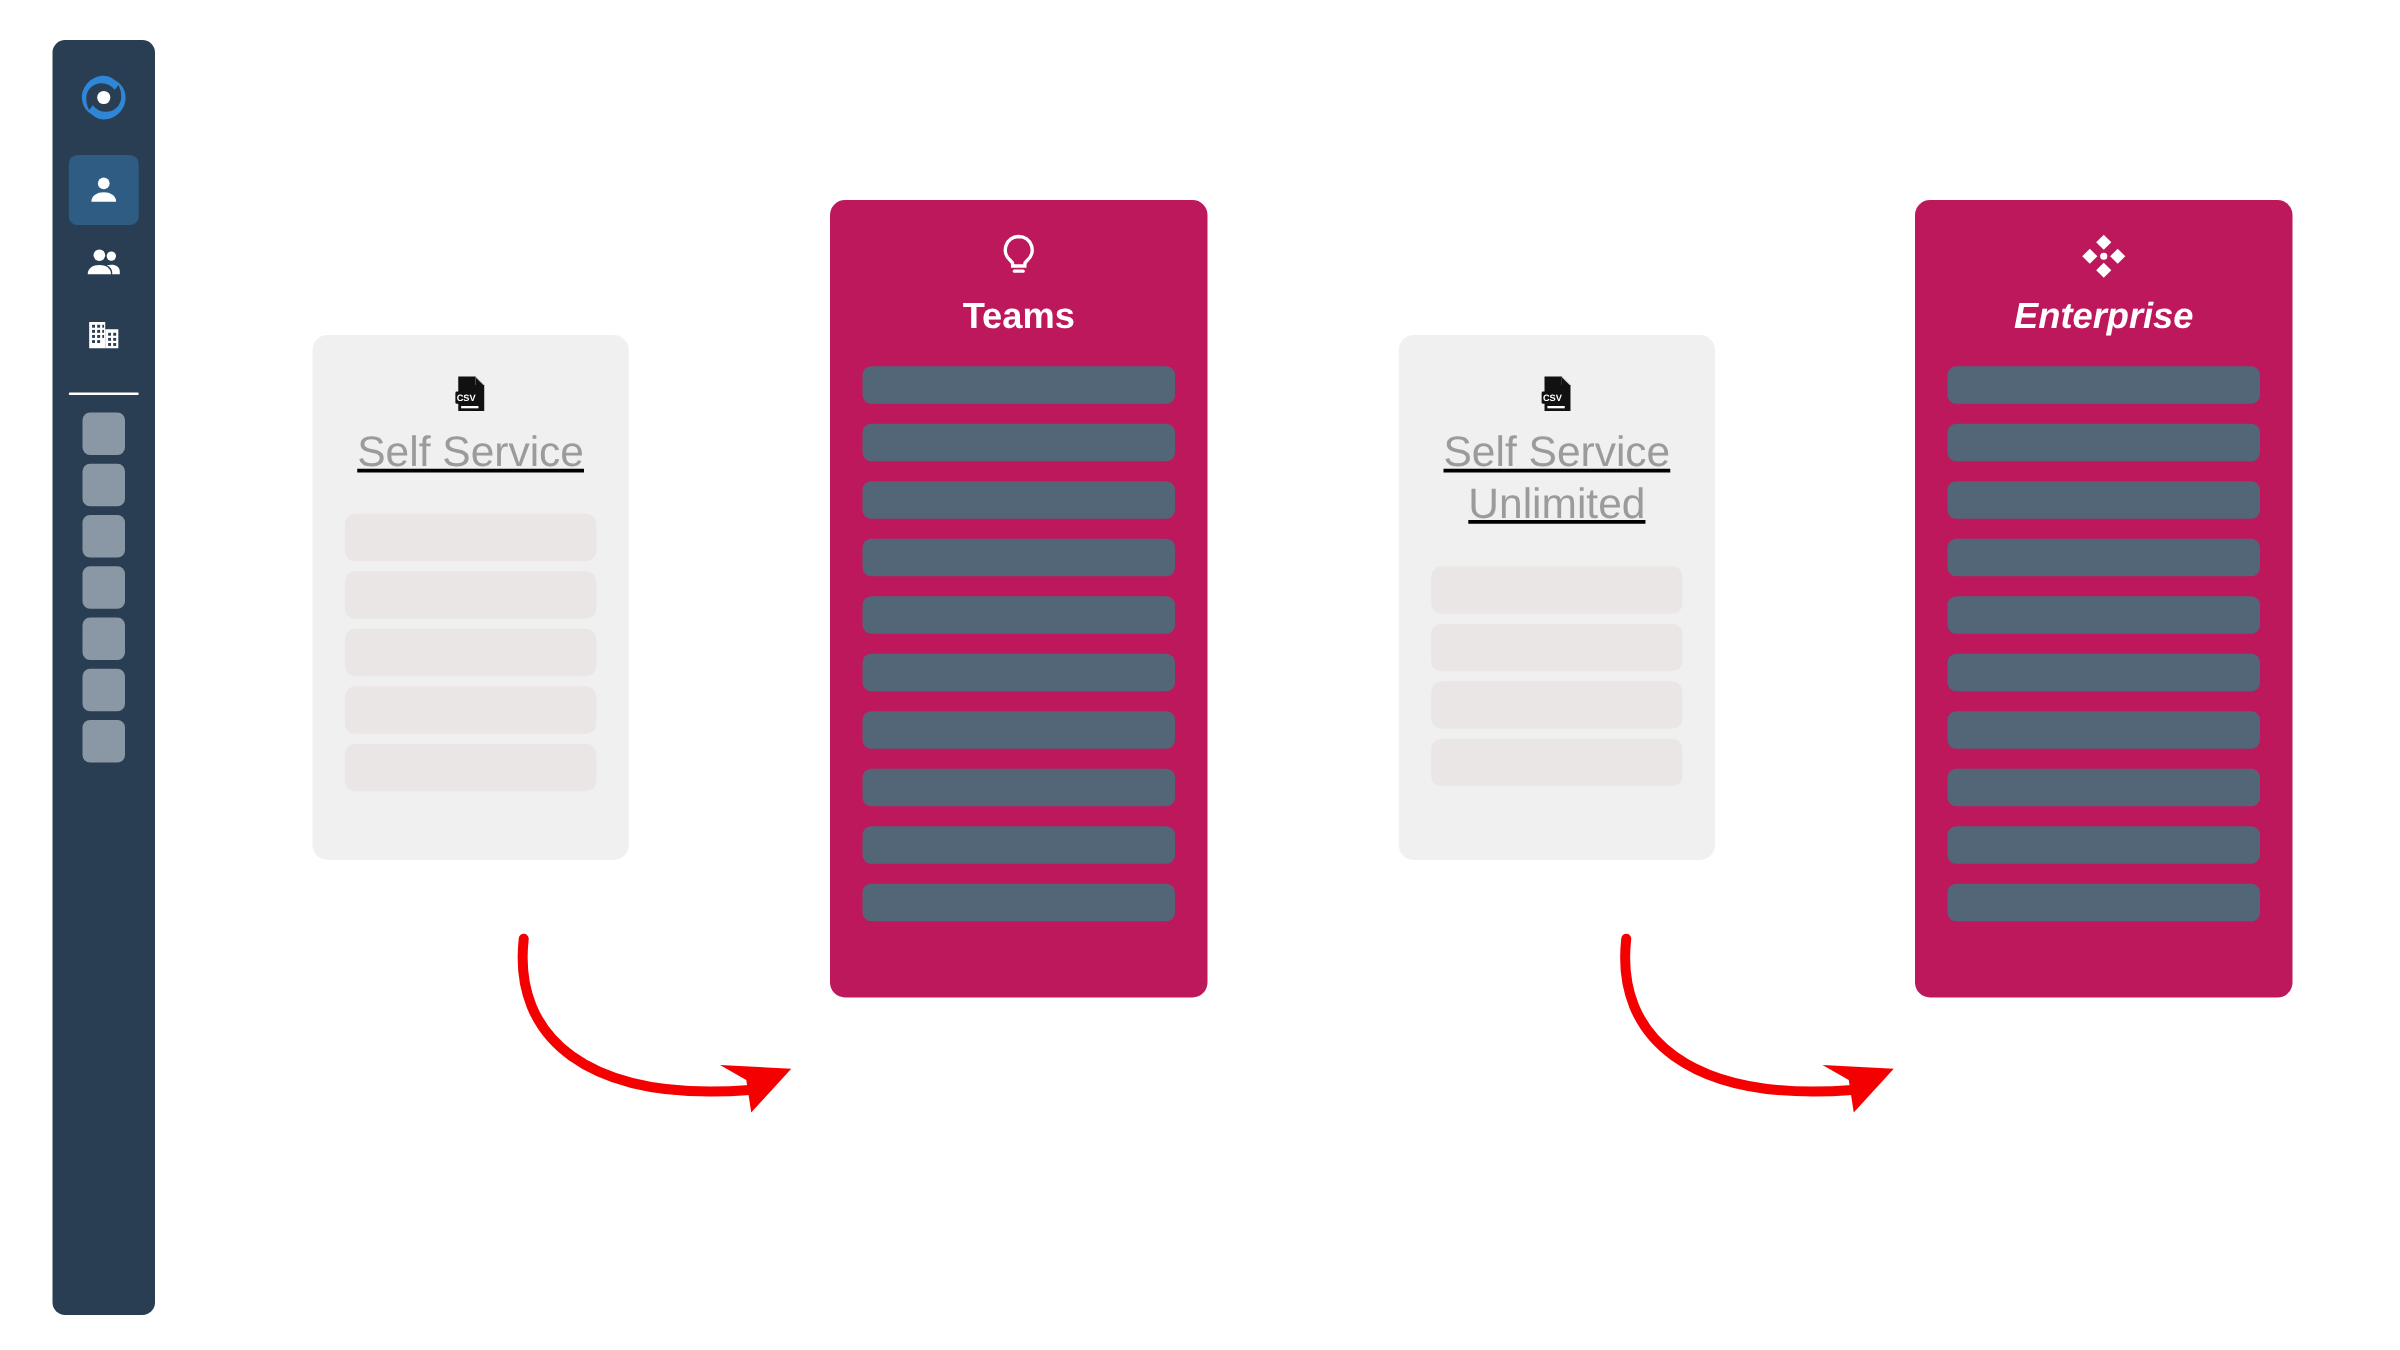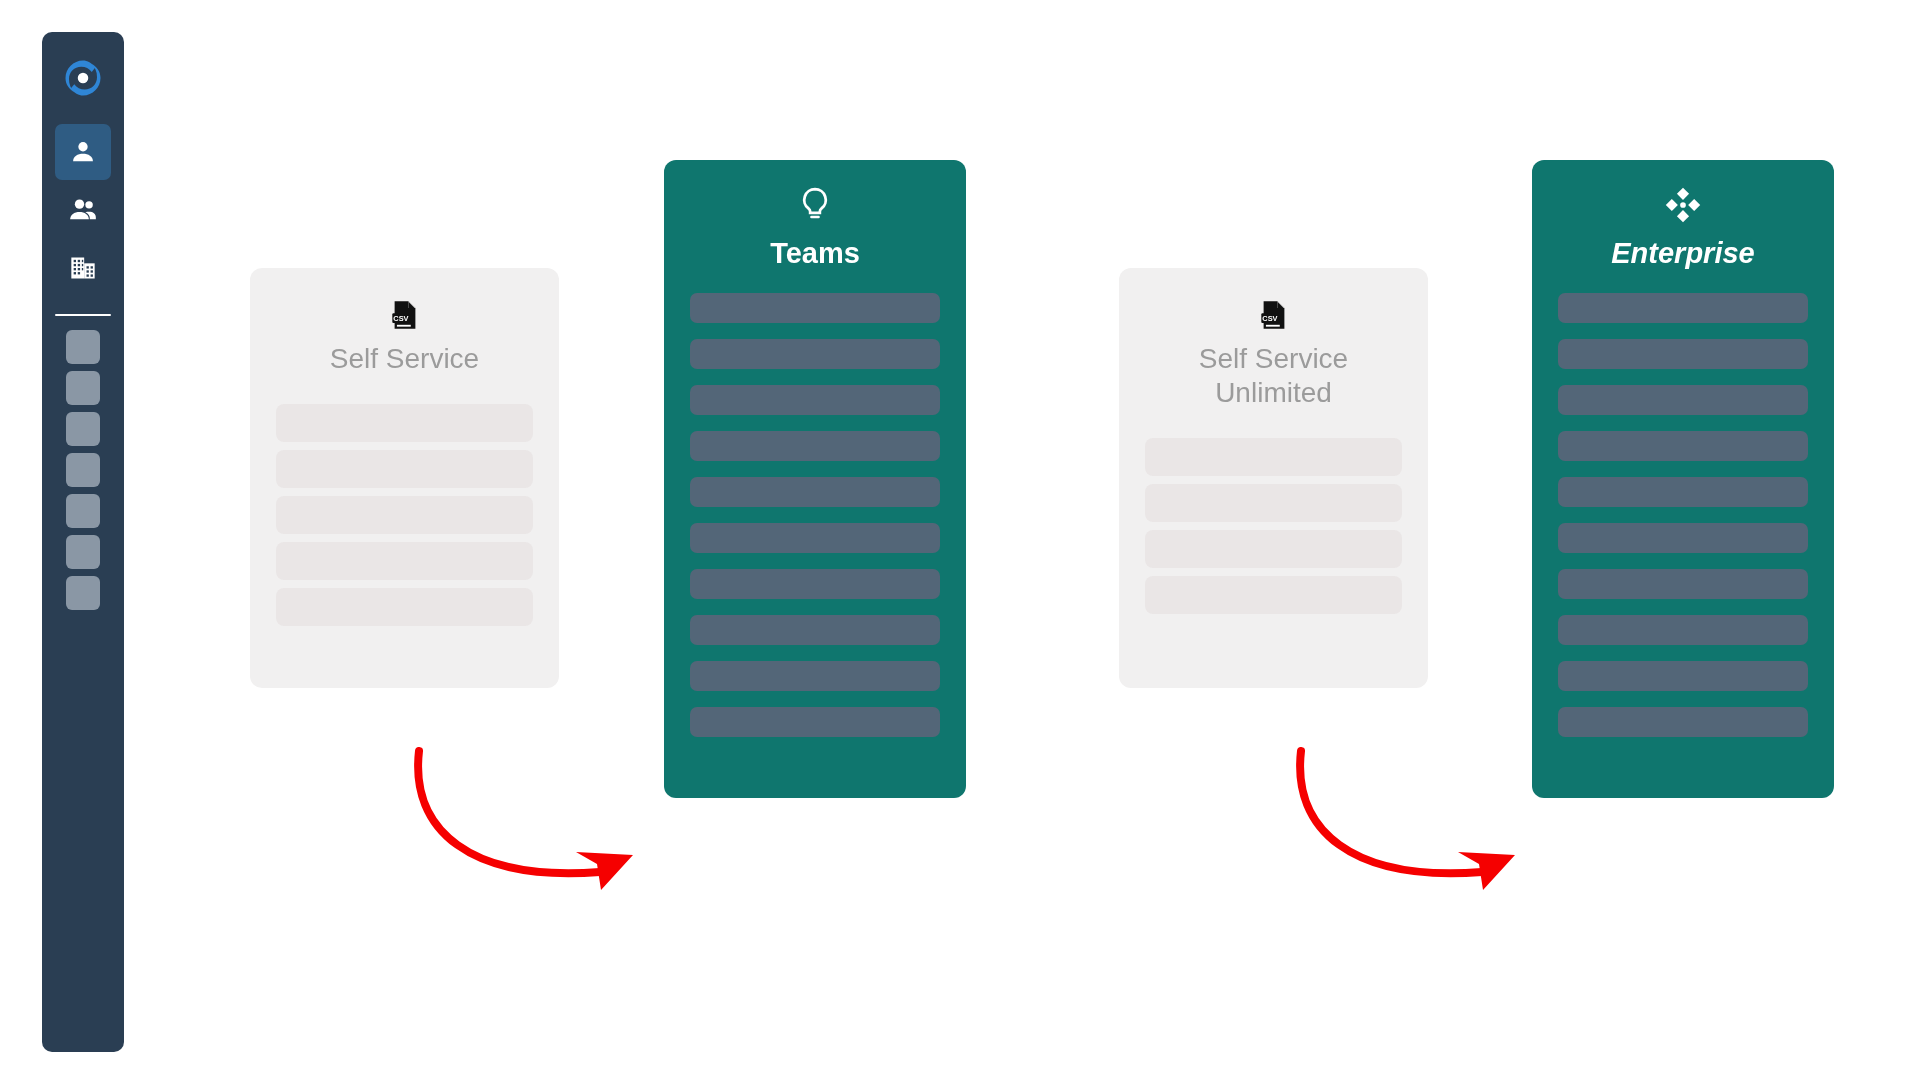--- a/index.html
+++ b/index.html
@@ -65,39 +65,40 @@
     margin-bottom: 7px;
   }
 
   
   .card {
     position: absolute;
     border-radius: 12px;
   }
   .card-light {
     background: #f1f0f0;
-    width: 309px;
+    width: 253px;
     padding: 32px 26px 0 26px;
+    text-decoration: underline;
   }
   .card-dark {
-    background: #0f766e;
+    background: #be185d;
     width: 302px;
     padding: 26px 26px 34px 26px;
   }
   .card-icon {
     display: flex;
     justify-content: center;
     margin-bottom: 12px;
   }
   .card-title {
     text-align: center;
     line-height: 1.22;
   }
   .card-light .card-title {
-    font-size: 28px;
+    font-size: 34px;
     color: #9b9b9b;
     font-weight: 400;
     margin-bottom: 28px;
   }
   .card-dark .card-title {
     font-size: 29px;
     color: #ffffff;
     font-weight: 700;
     margin-bottom: 22px;
   }

